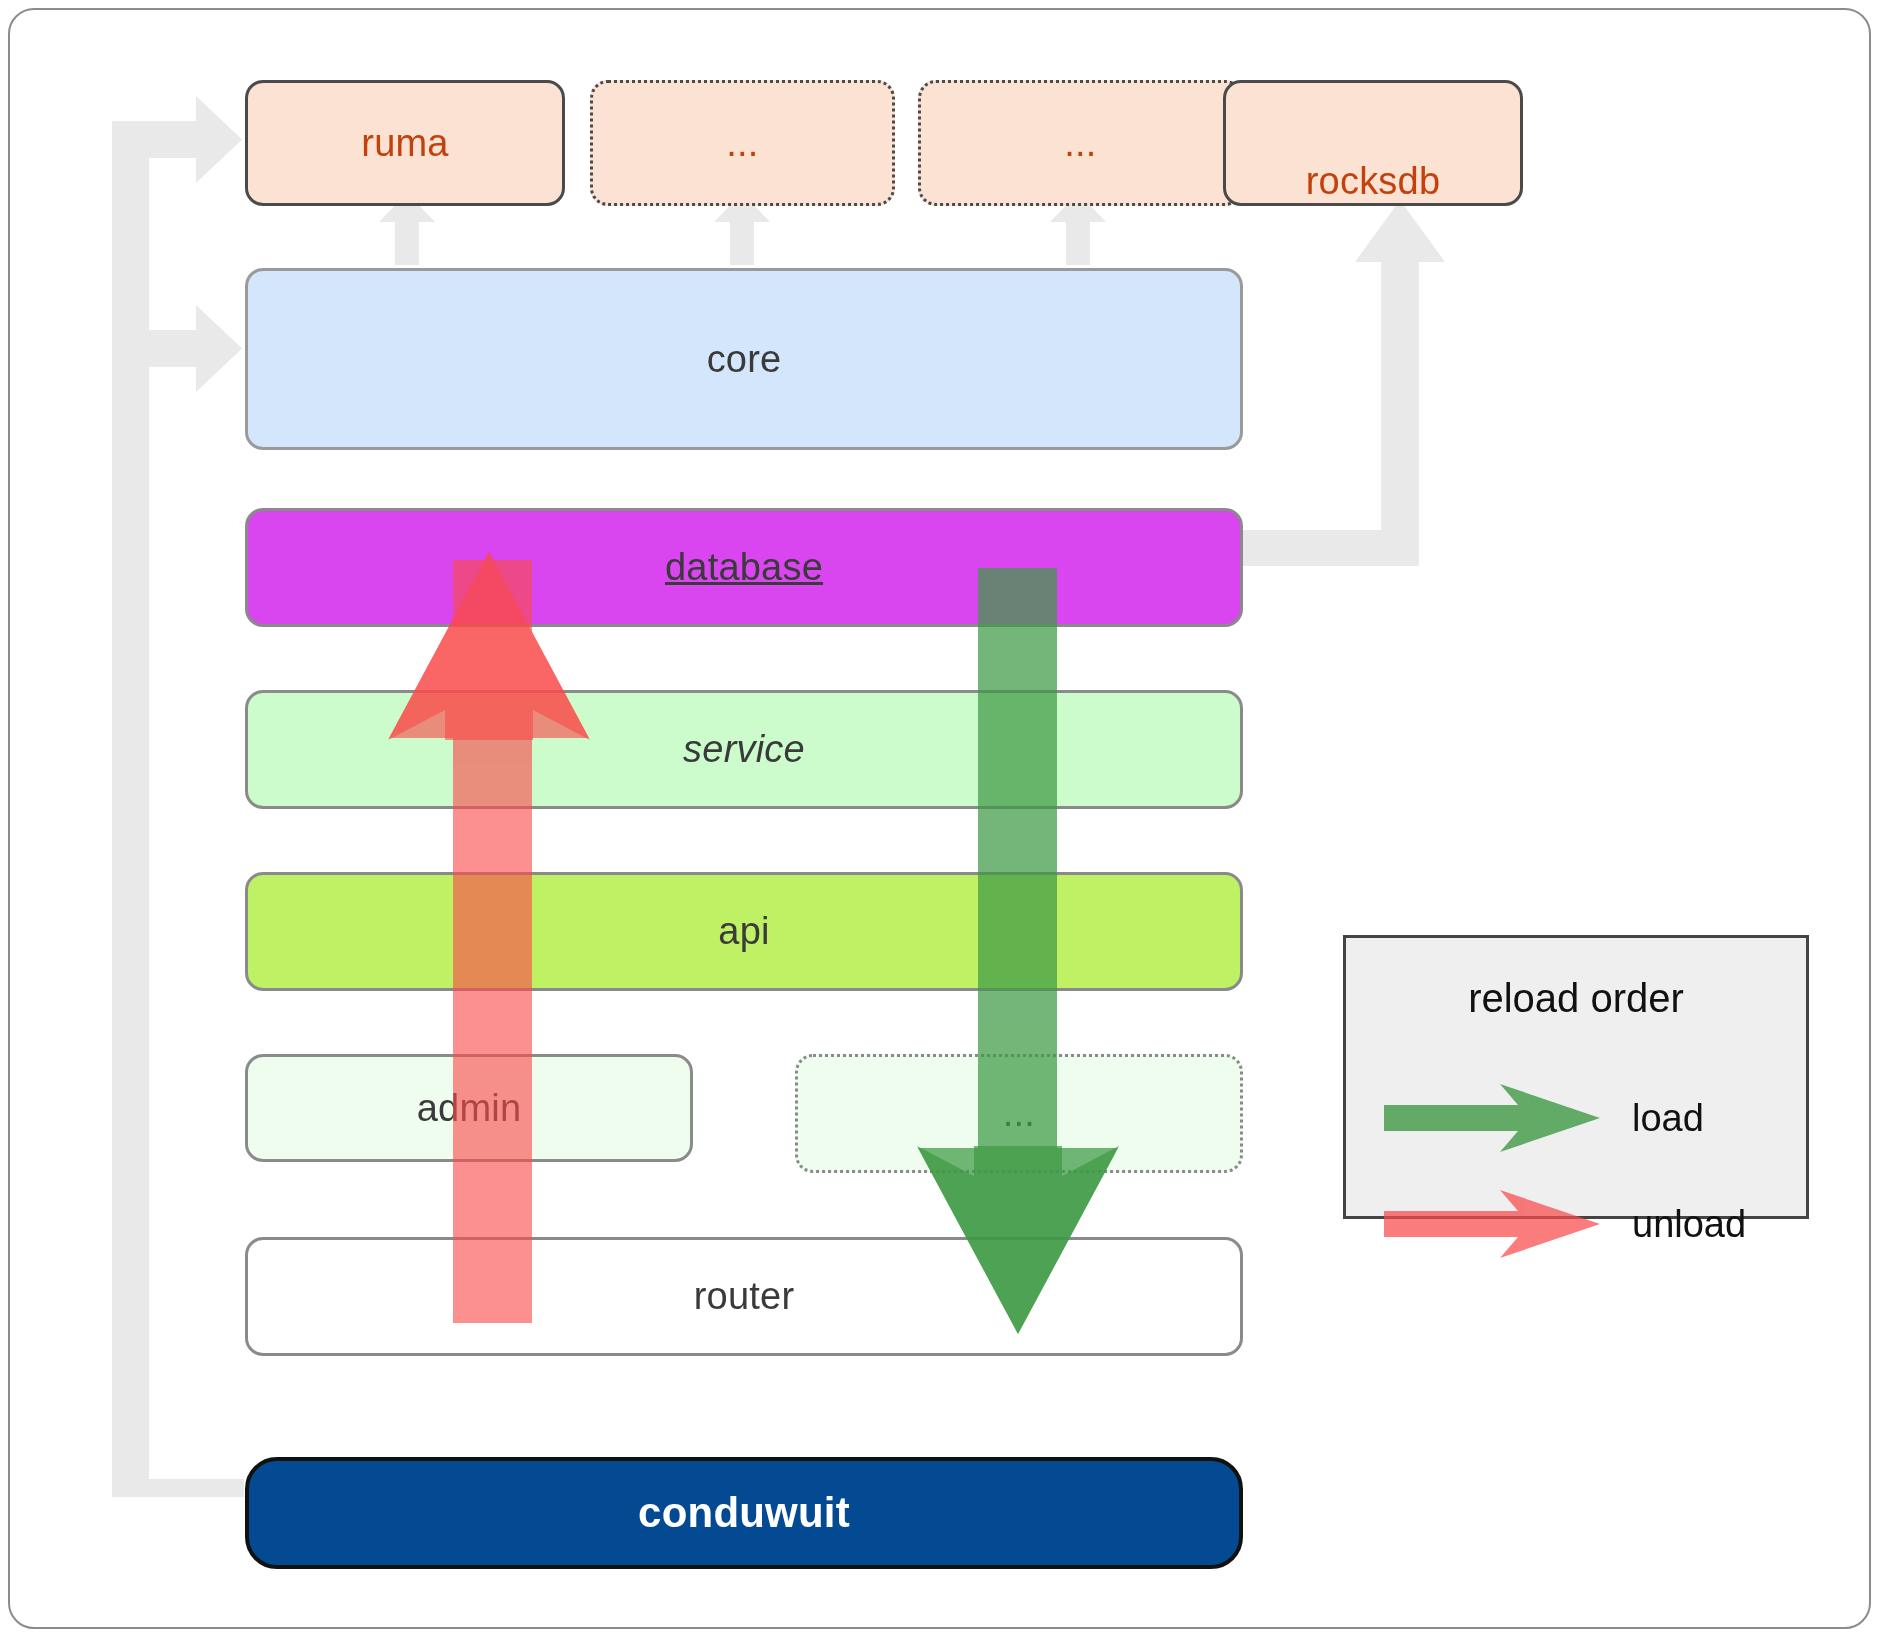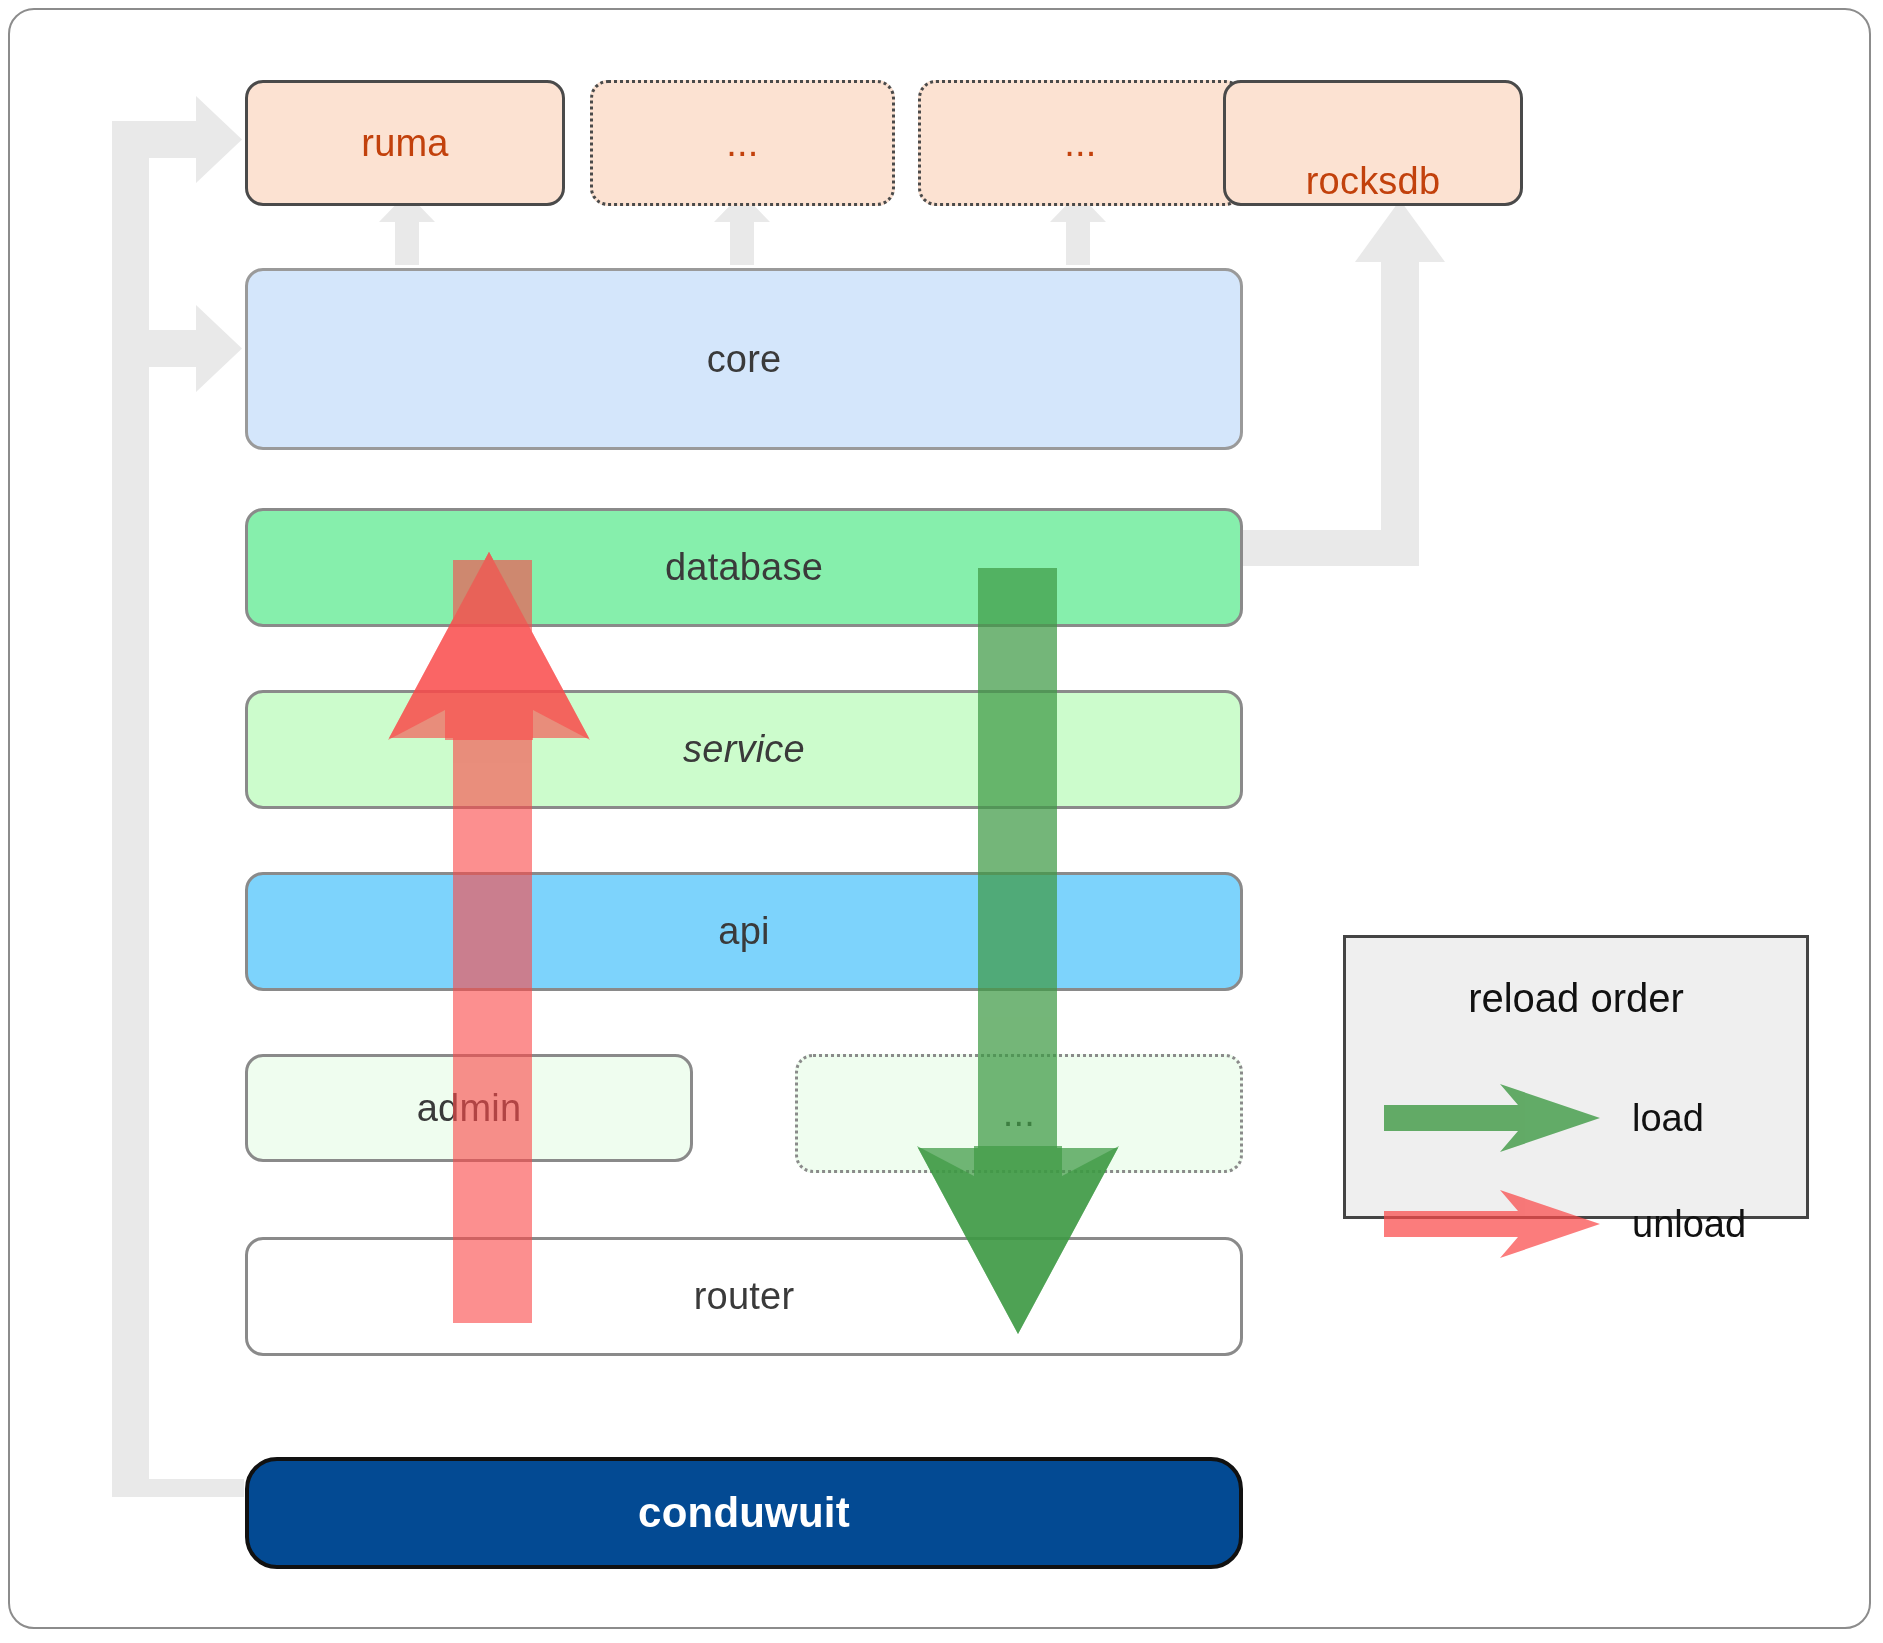--- a/index.html
+++ b/index.html
@@ -61,23 +61,23 @@
     border: 3px solid #9a9a9a;
     border-radius: 18px;
   }
   
   .layer {
     border: 3px solid #8a8a8a;
     border-radius: 18px;
   }
   .layer.dotted { border: 3px dotted #8a8a8a; }
 
-  .l-database { background: #86efac; }
+  .l-database { background: #d946ef; text-decoration: underline; }
   .l-service  { background: #ccfccc; }
-  .l-api      { background: #7dd3fc; text-align: right; }
+  .l-api      { background: #bef264; text-align: right; }
   .l-admin    { background: #effdef; }
   .l-ellip    { background: #effdef; }
   .l-router   { background: #ffffff; }
 
   
   .root {
     background: #034a93;
     border: 4px solid #111111;
     border-radius: 18px;
   }

